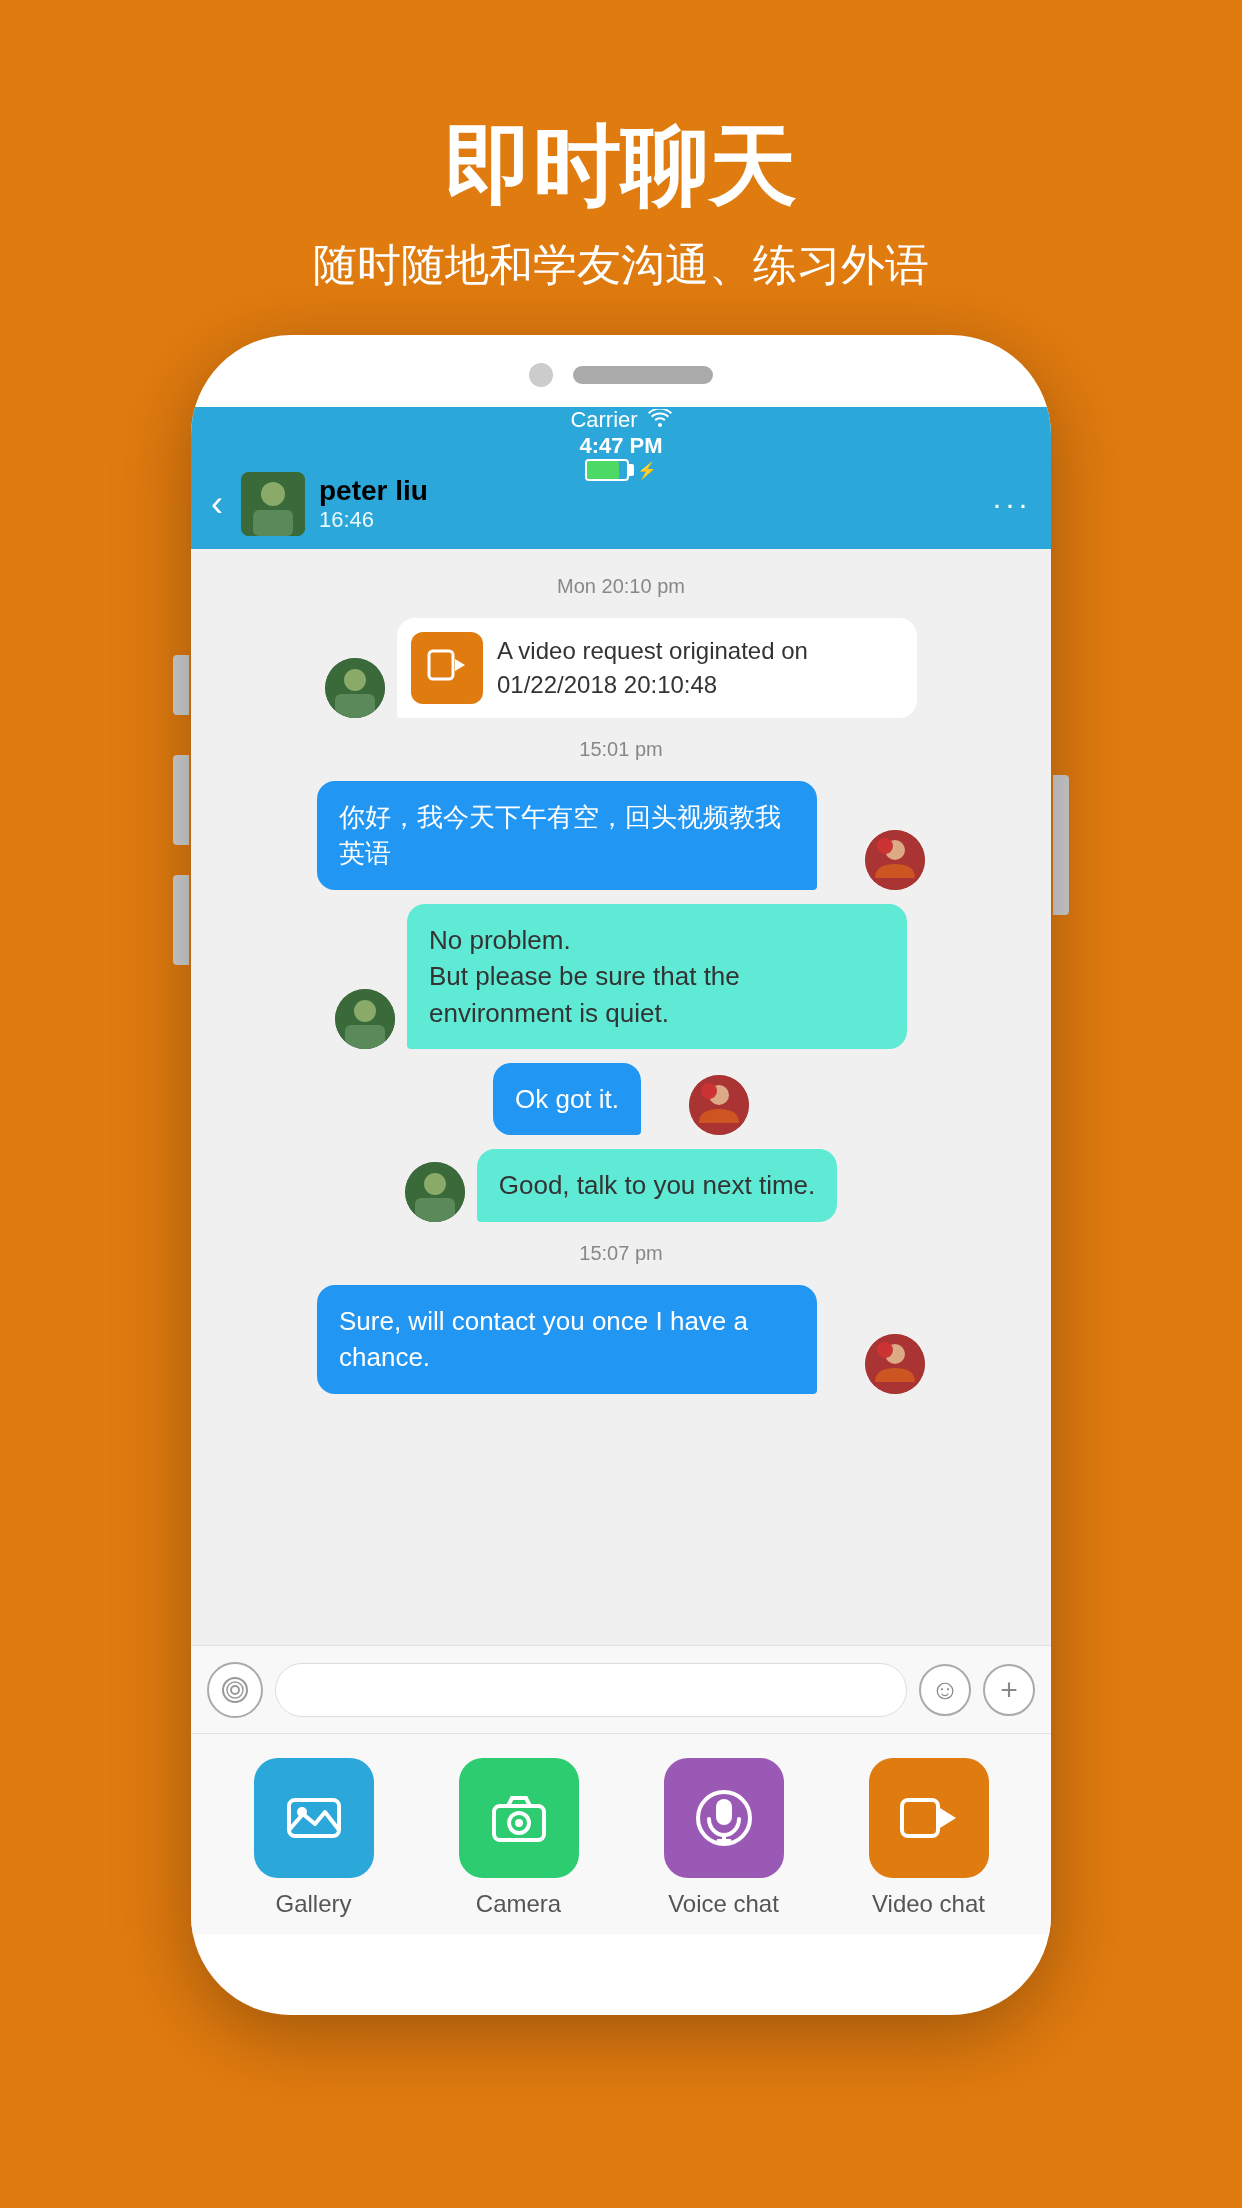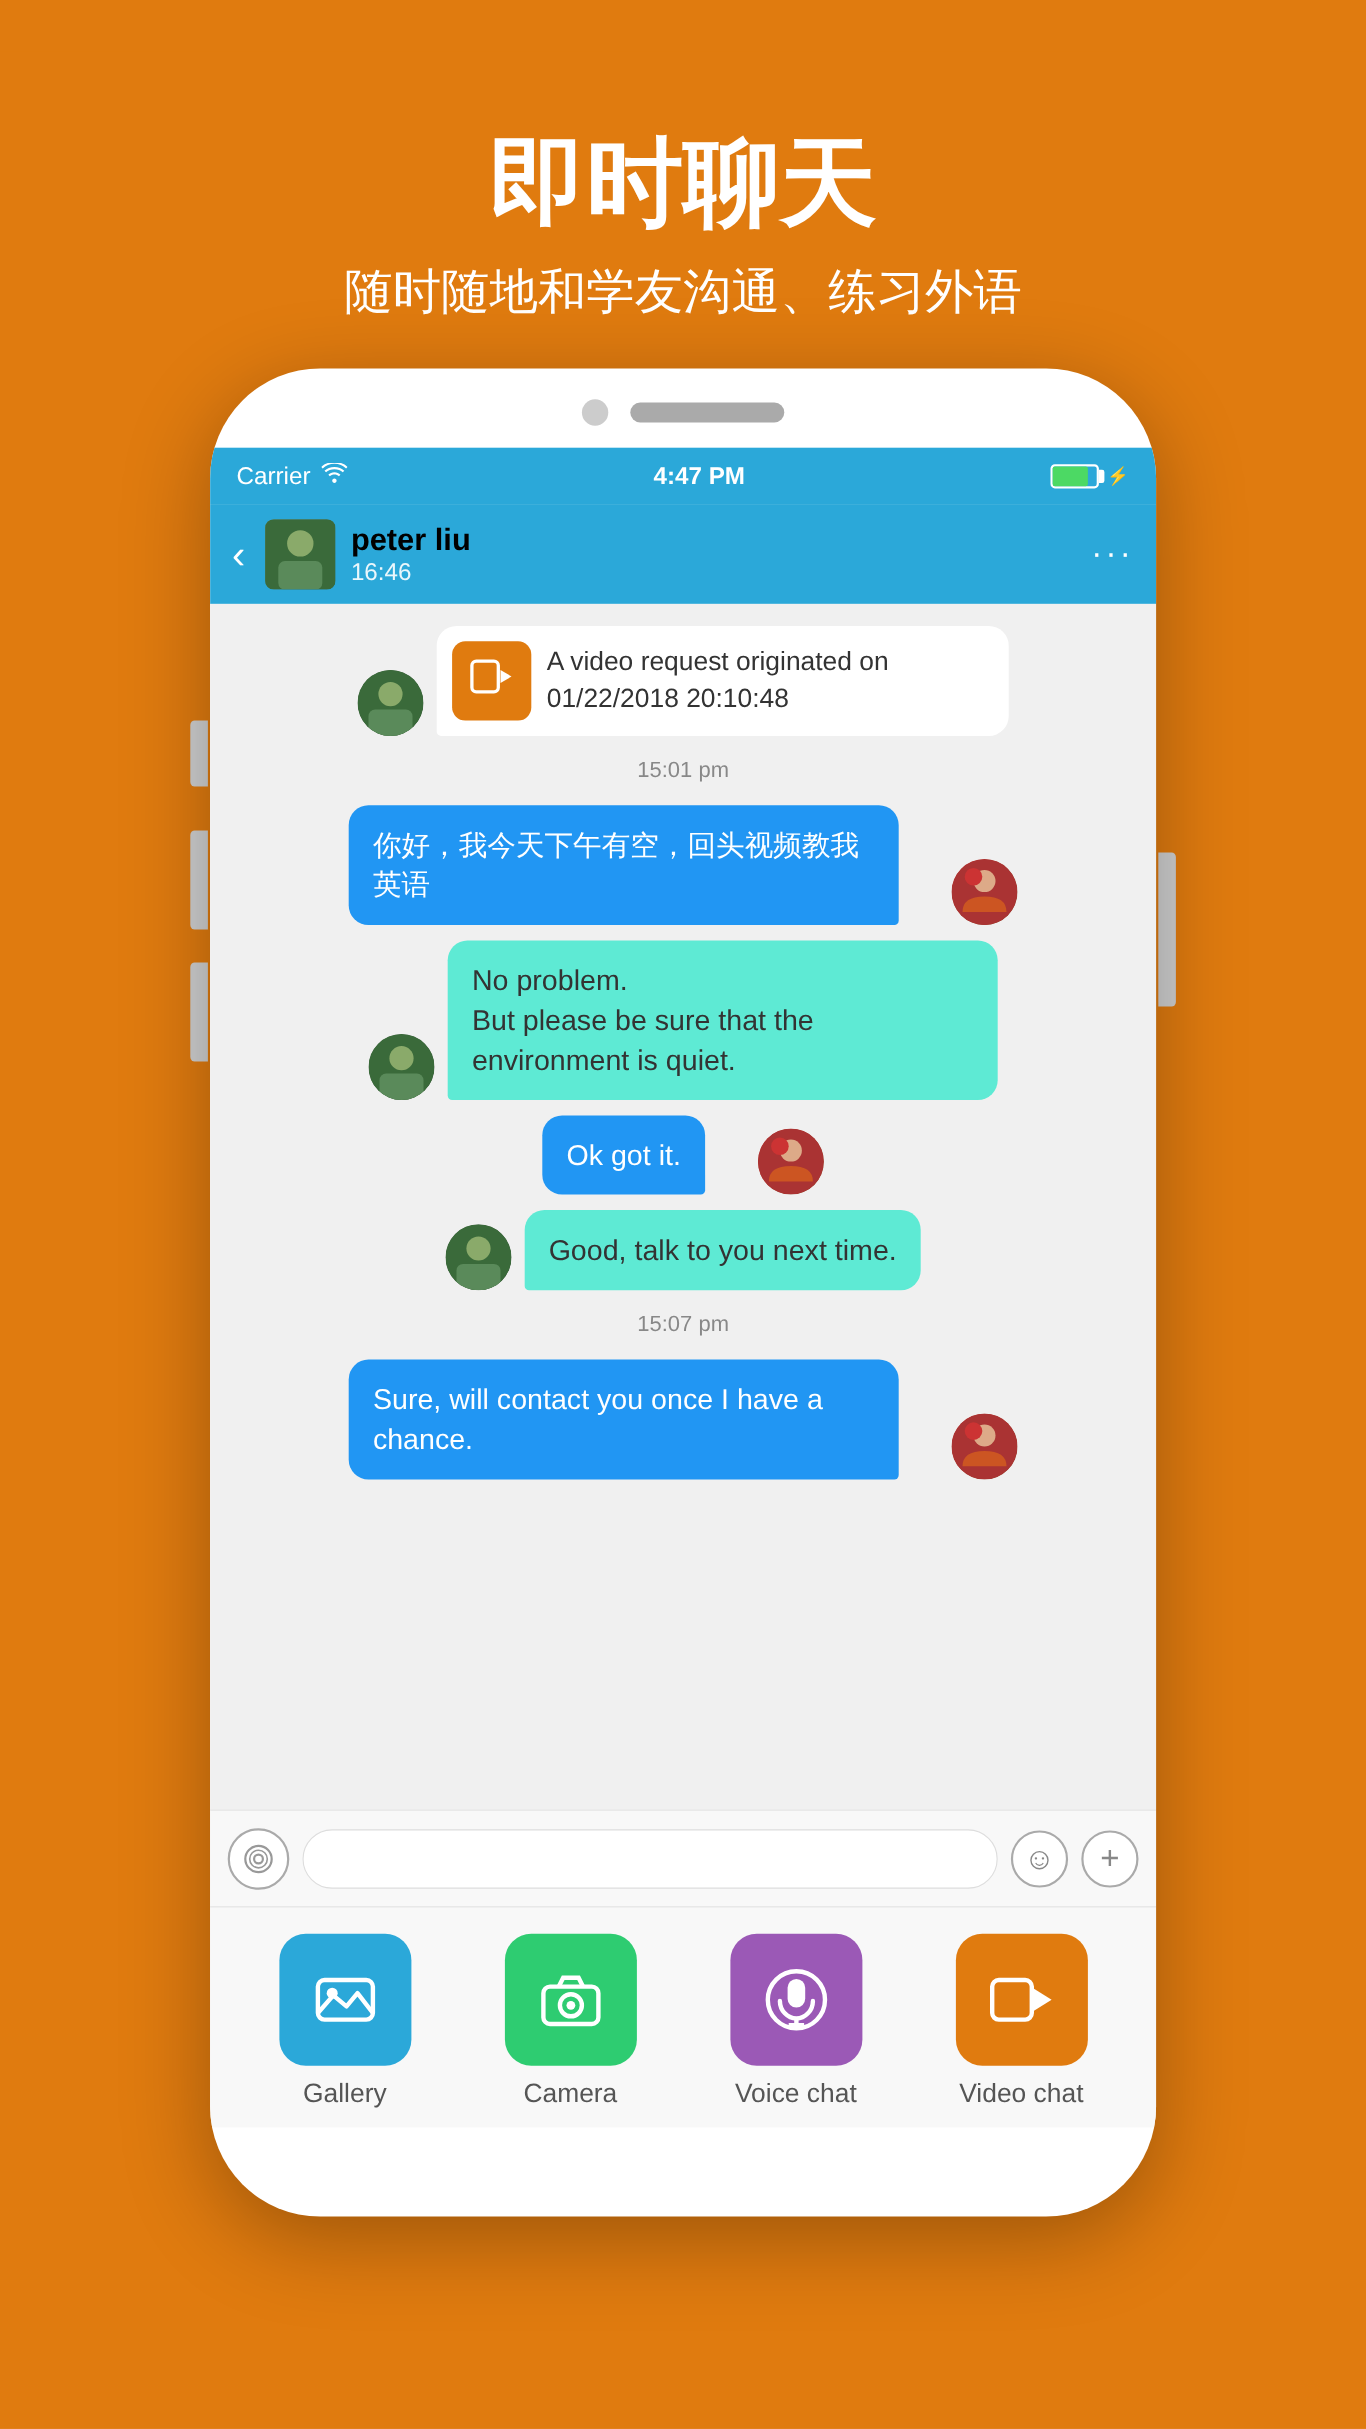--- a/index.html
+++ b/index.html
@@ -67,20 +67,21 @@
     
     .status-bar {
       background: #2BA8D9;
       height: 52px;
       display: flex;
       align-items: center;
       justify-content: space-between;
       padding: 0 24px;
       color: white;
       font-size: 22px;
+      flex-direction: column;
     }
     .status-left {
       display: flex;
       align-items: center;
       gap: 10px;
     }
     .status-carrier { font-size: 22px; }
     .wifi-icon { font-size: 20px; }
     .status-time { font-size: 22px; font-weight: 600; }
     .status-right {
@@ -460,20 +461,21 @@
         </div>
         <div class="nav-info">
           <span class="nav-name">peter liu</span>
           <span class="nav-time">16:46</span>
         </div>
         <span class="nav-more">···</span>
       </div>
 
       <div class="chat-area">
 
+        <div class="timestamp">Mon 20:10 pm</div>
 
         <div class="message-row received">
           <div class="avatar-circle">
             <div class="avatar-img-1">
               <svg width="60" height="60" viewBox="0 0 60 60">
                 <circle cx="30" cy="30" r="30" fill="#3a6a3a"></circle>
                 <circle cx="30" cy="22" r="11" fill="#8aaa6a"></circle>
                 <rect x="10" y="36" width="40" height="24" rx="6" fill="#5a8a5a"></rect>
               </svg>
             </div>

